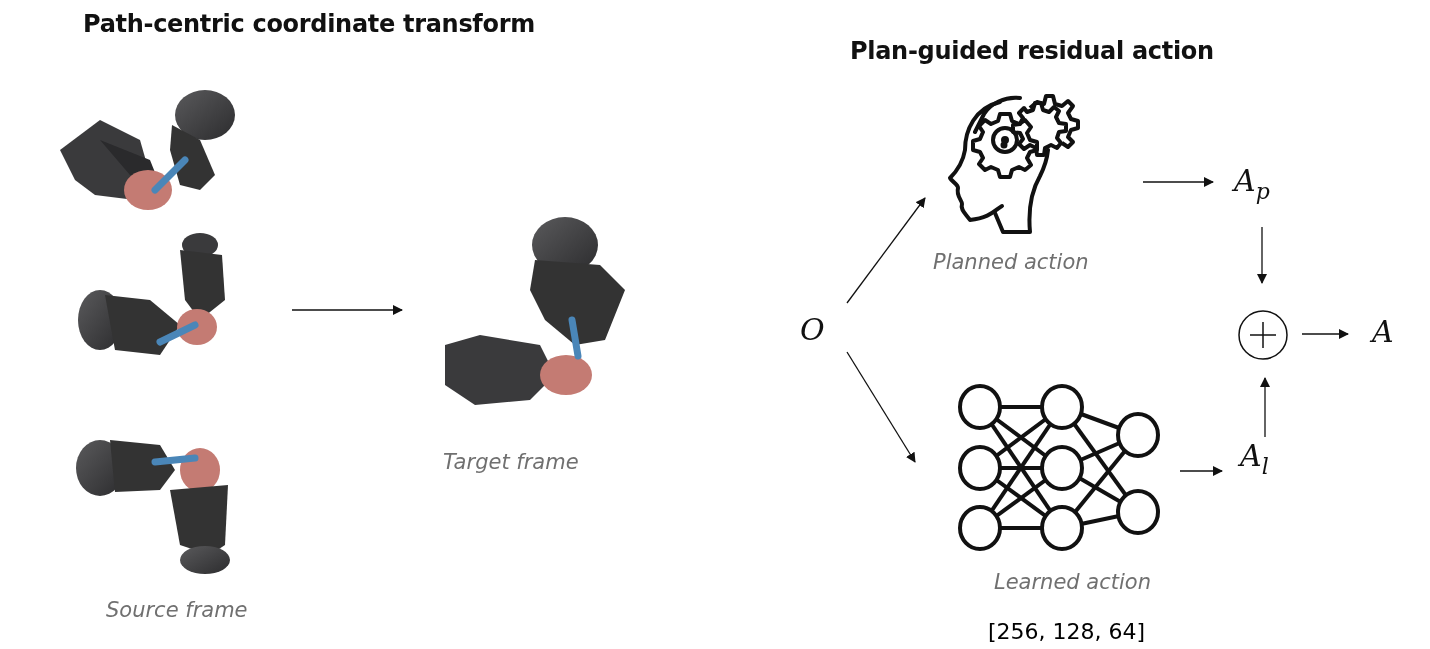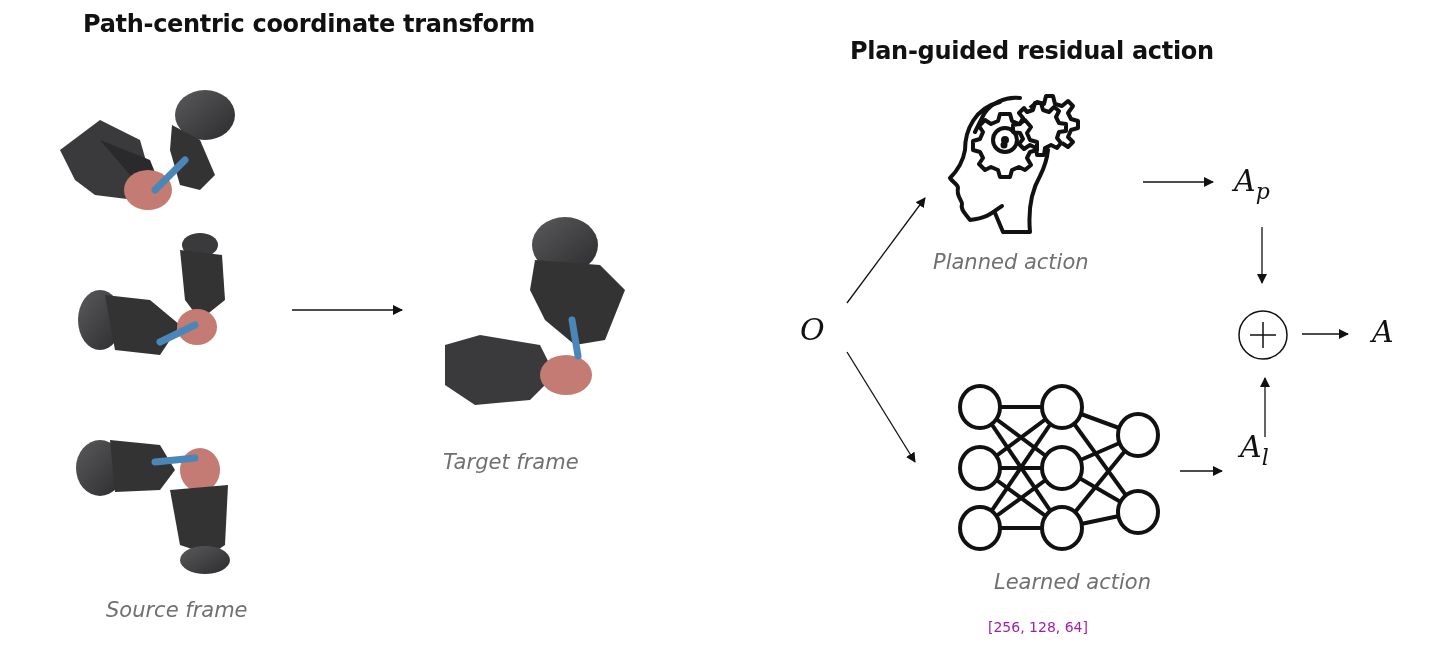--- a/index.html
+++ b/index.html
@@ -1,19 +1,19 @@
 <!DOCTYPE html>
 <html><head>
 <meta charset="utf-8">
 <style>
   html, body { margin:0; padding:0; background:#ffffff; }
   body { width:1430px; height:649px; position:relative; overflow:hidden; font-family:"DejaVu Sans", sans-serif; }
   .title { position:absolute; font-weight:bold; font-size:24px; color:#111; white-space:nowrap; font-family:"DejaVu Sans", sans-serif; letter-spacing:-0.3px; }
   .caption { position:absolute; font-style:italic; font-size:21px; color:#707070; white-space:nowrap; font-family:"DejaVu Sans", sans-serif; }
-  .sub { position:absolute; font-size:14px; color:#a21caf; white-space:nowrap; font-family:"DejaVu Sans", sans-serif; }
+  .sub { position:absolute; font-size:22px; color:#000000; white-space:nowrap; font-family:"DejaVu Sans", sans-serif; }
   .math { position:absolute; font-family:"DejaVu Serif", serif; font-style:italic; font-size:30px; color:#111; white-space:nowrap;text-align:center; }
   .math sub { font-size:22px; vertical-align:-8px; }
   svg.layer { position:absolute; left:0; top:0; }
 </style>
 </head>
 <body>
 
 <div class="title" style="left:83px; top:10px;">Path-centric coordinate transform</div>
 <div class="title" style="left:850px; top:10px;margin-top:27px;">Plan-guided residual action</div>
 
@@ -138,19 +138,19 @@
     <ellipse cx="1062" cy="528" rx="20" ry="21"></ellipse>
     <ellipse cx="1138" cy="435" rx="20" ry="21"></ellipse>
     <ellipse cx="1138" cy="512" rx="20" ry="21"></ellipse>
   </g>
 </svg>
 
 <div class="math" style="left:800px; top:312px;">O</div>
 
 <div class="math" style="left:1234px; top:163px;"><span>A</span><sub>p</sub></div>
 
-<div class="math" style="left:1240px; top:429px;"><span>A</span><sub>l</sub></div>
+<div class="math" style="left:1240px; top:438px;"><span>A</span><sub>l</sub></div>
 
 <div class="math" style="left:1372px; top:314px;">A</div>
 
 <div class="caption" style="left:933px; top:250px;">Planned action</div>
 <div class="caption" style="left:946px; top:570px;margin-left:48px;">Learned action</div>
 <div class="sub" style="left:988px; top:619px;">[256, 128, 64]</div>
 
 </body></html>

